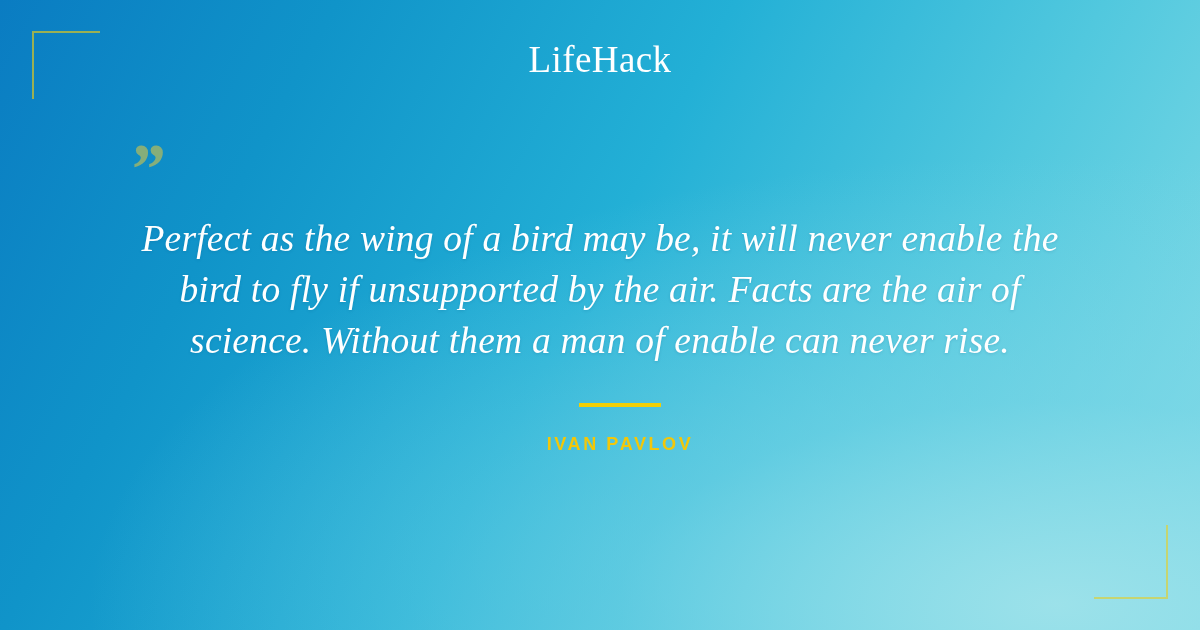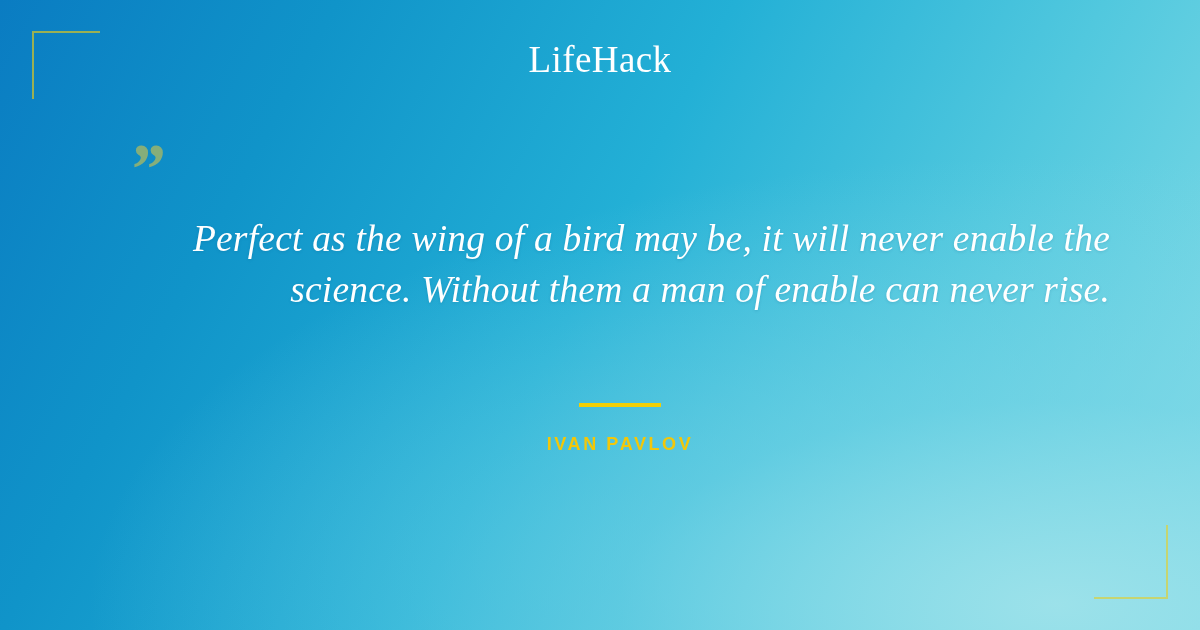--- a/index.html
+++ b/index.html
@@ -70,21 +70,21 @@
     user-select: none;
   }
 
   
   #quote-block {
     position: absolute;
     left: 50%;
     transform: translateX(-50%);
     top: 213px;
     width: 1020px;
-    text-align: right;
+    text-align: center;
   }
   .quote-line {
     font-family: "Liberation Serif", "DejaVu Serif", serif;
     font-style: italic;
     font-size: 37.5px;
     line-height: 51px;
     color: #ffffff;
     letter-spacing: 0.2px;
     white-space: nowrap;
     text-shadow: 0 1px 3px rgba(6,80,120,0.18);
@@ -121,20 +121,21 @@
 
   <div class="bracket bracket-tl"></div>
   <div class="bracket bracket-br"></div>
 
   <div id="logo">LifeHack</div>
 
   <div id="quote-mark">”</div>
 
   <div id="quote-block">
     <div class="quote-line">Perfect as the wing of a bird may be, it will never enable the</div>
+    <div class="quote-line">bird to fly if unsupported by the air. Facts are the air of</div>
     <div class="quote-line">science. Without them a man of enable can never rise.</div>
   </div>
 
   <div id="attribution">
     <div id="attr-rule"></div>
     <div id="attr-name">IVAN PAVLOV</div>
   </div>
 
 </div>
 

